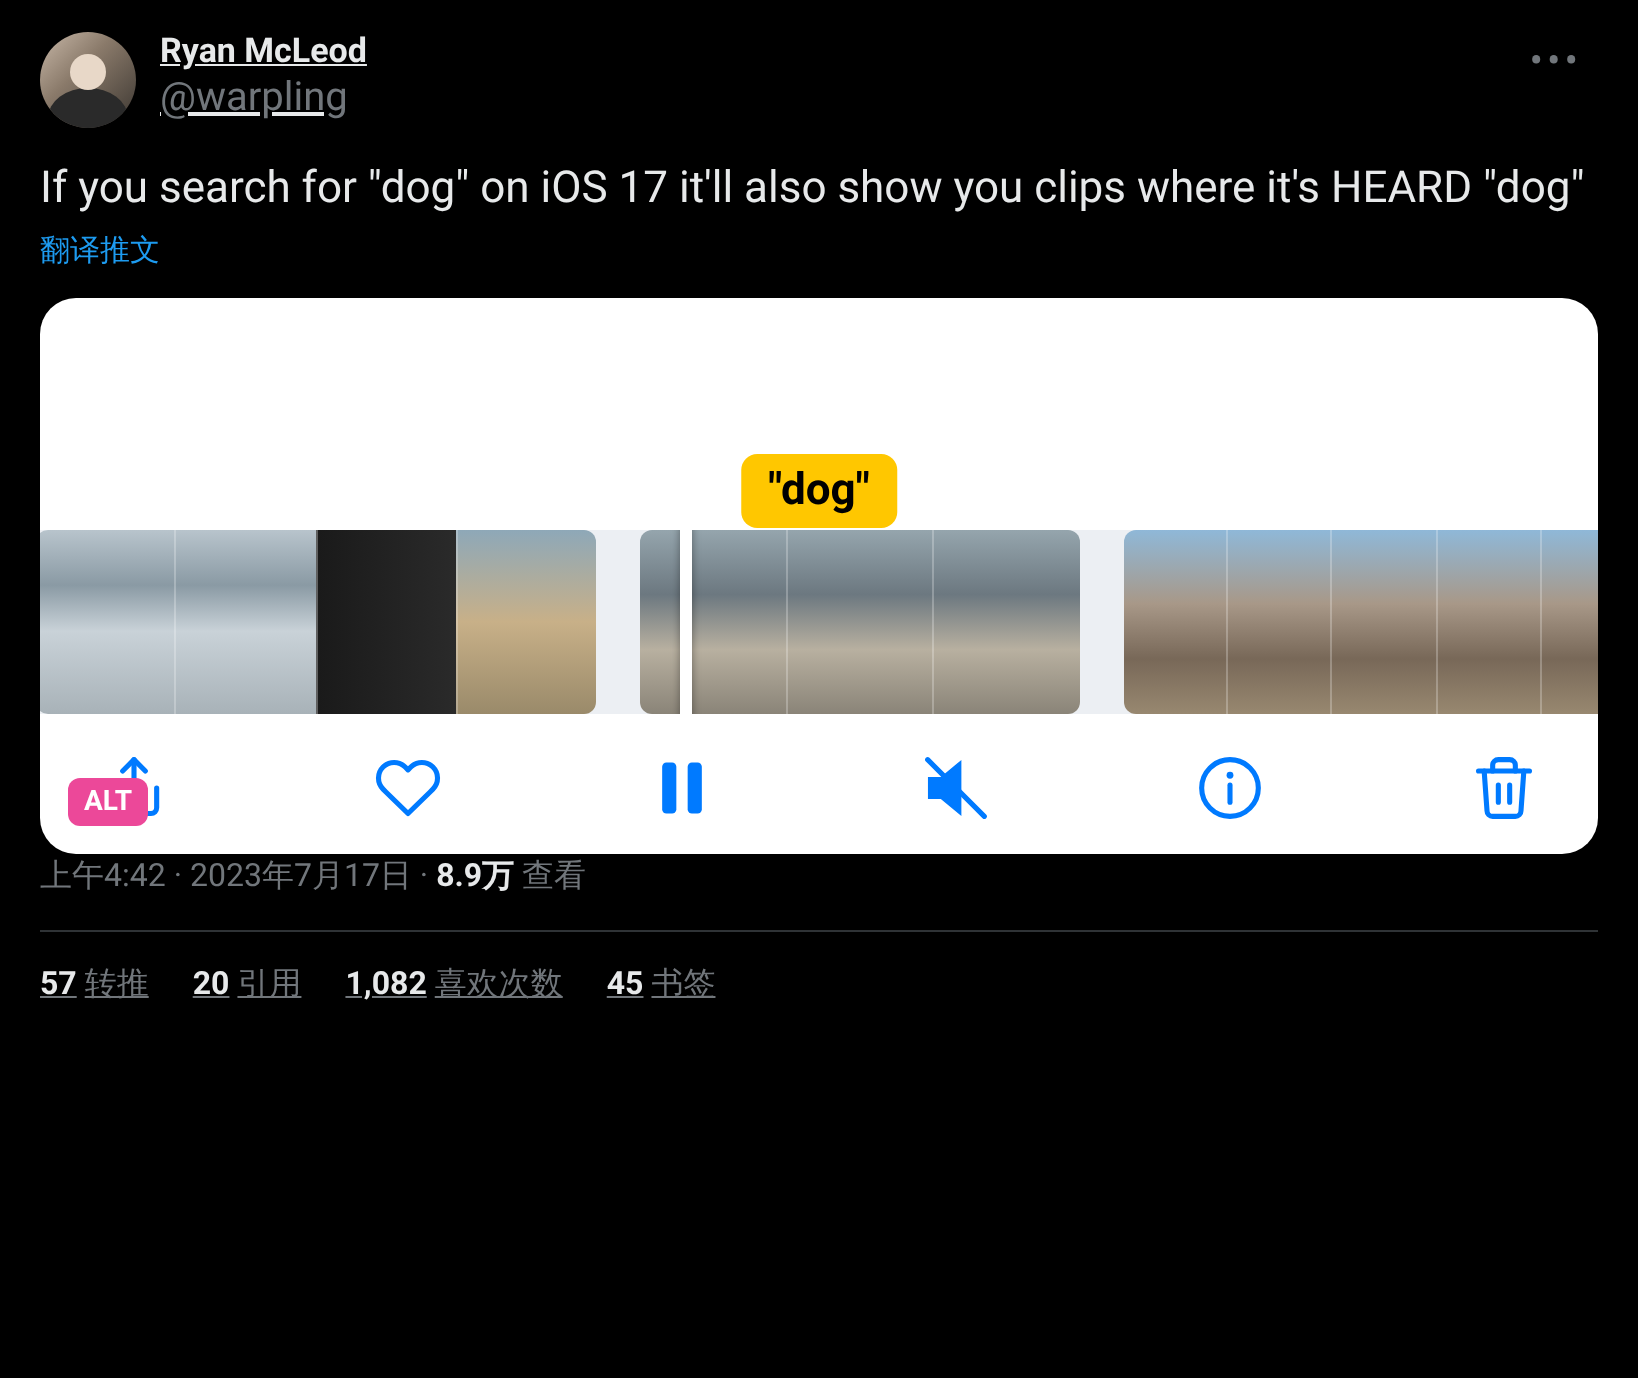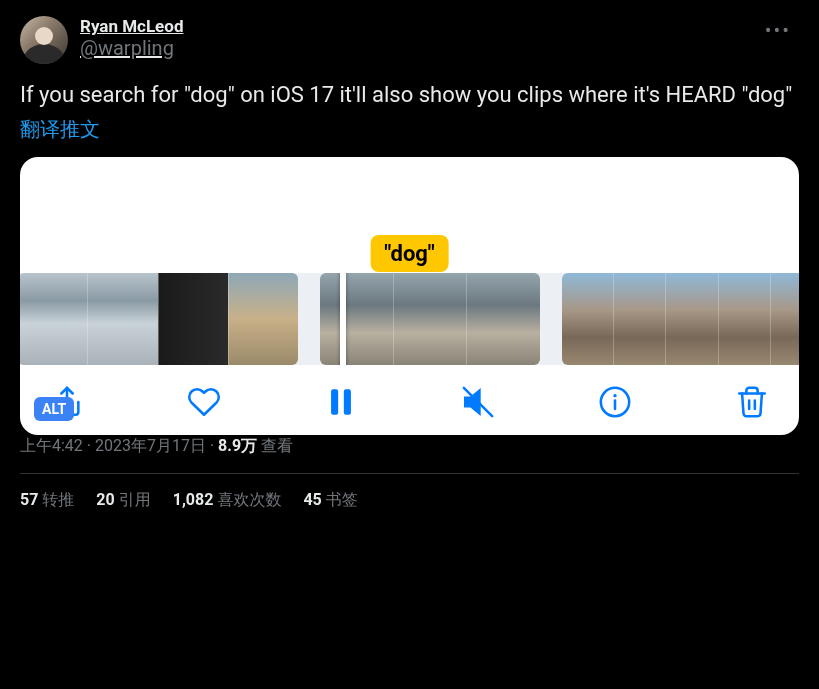--- a/index.html
+++ b/index.html
@@ -69,21 +69,21 @@
     line-height: 1;
   }
   .body-text {
     font-size: 22px;
     line-height: 1.35;
     margin-top: 16px;
     color: #e7e9ea;
   }
   .translate-link {
     color: #1d9bf0;
-    font-size: 20px;
+    font-size: 15px;
     margin-top: 6px;
     display: inline-block;
   }
   .media-card {
     margin-top: 14px;
     background: #fff;
     border-radius: 18px;
     overflow: hidden;
     position: relative;
     padding-top: 70px;
@@ -154,21 +154,21 @@
   }
   .tool-btn {
     color: #007aff;
     cursor: pointer;
   }
   .tool-btn svg { width: 34px; height: 34px; display: block; }
   .alt-badge {
     position: absolute;
     left: 14px;
     bottom: 14px;
-    background: #3b82f6;
+    background: #ec4899;
     color: #fff;
     font-weight: 700;
     font-size: 14px;
     padding: 4px 8px;
     border-radius: 6px;
   }
   .meta {
     color: #71767b;
     font-size: 16px;
     margin-top: 1px;
@@ -180,20 +180,21 @@
   .divider {
     border-top: 1px solid #2f3336;
     margin-top: 16px;
   }
   .stats {
     display: flex;
     gap: 22px;
     padding-top: 16px;
     font-size: 16px;
     color: #71767b;
+    text-decoration: underline;
   }
   .stats .n {
     color: #e7e9ea;
     font-weight: 700;
     margin-right: 4px;
   }
 </style>
 </head>
 <body>
 

